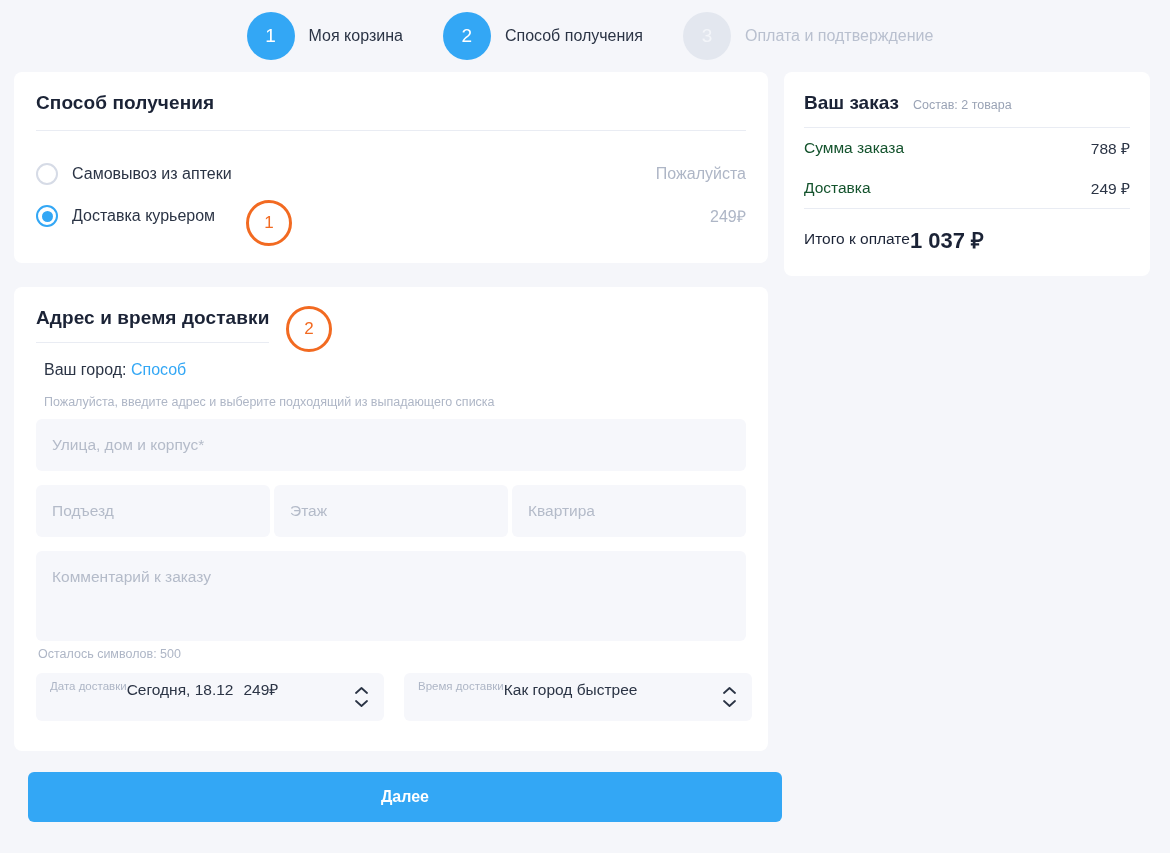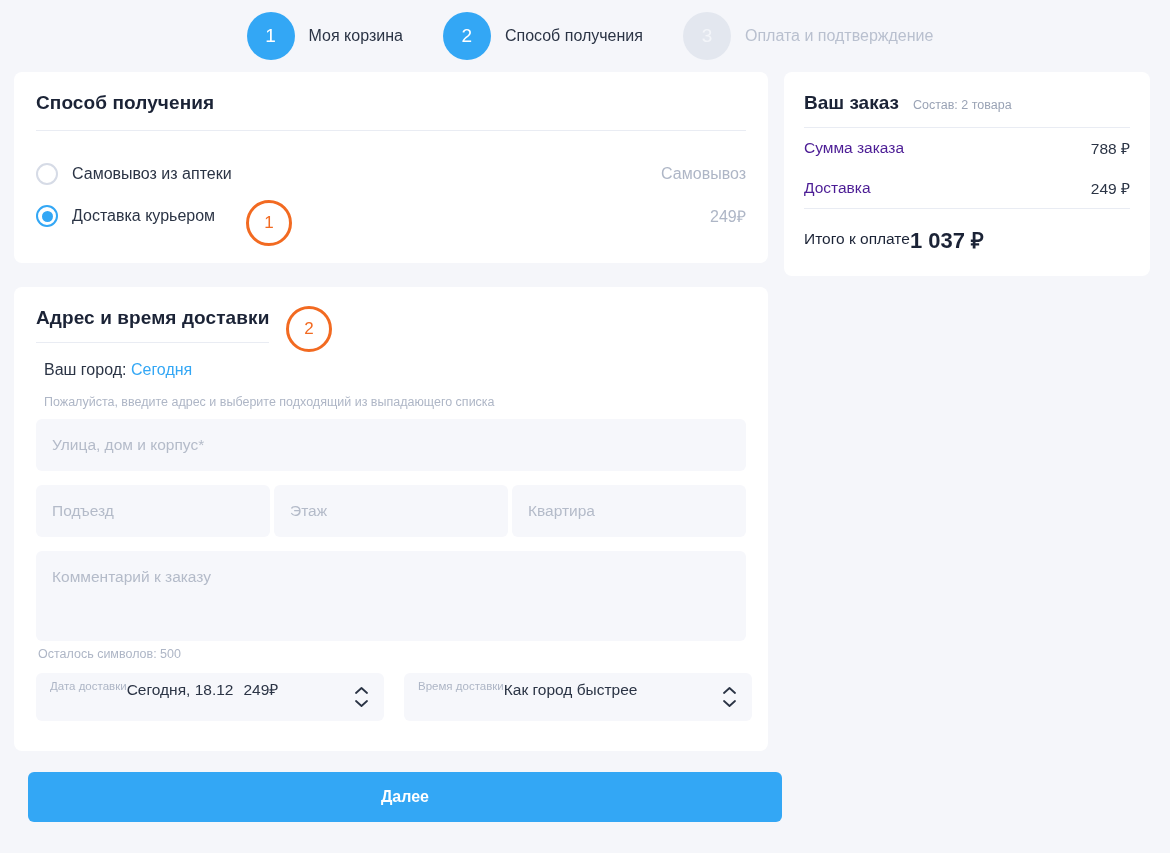--- a/index.html
+++ b/index.html
@@ -295,21 +295,21 @@
     color: #9aa3b5;
   }
   .summary-rule { height: 1px; background: #e9ecf3; }
   .summary-row {
     display: flex;
     justify-content: space-between;
     align-items: center;
     font-size: 15.5px;
     padding: 9px 0;
   }
-  .summary-row .lbl { color: #4c1d95; }
+  .summary-row .lbl { color: #14532d; }
   .summary-row .val { color: #2b3445; }
   .summary-total {
     display: flex;
     align-items: center;
     padding-top: 15px;
   }
   .total-label { font-size: 15.5px; color: #1b2336; }
   .total-value { font-size: 22px; font-weight: 700; color: #1b2336; }
 </style>
 </head>
@@ -339,40 +339,40 @@
 
     <div class="col-left">
 
       <div class="card card-method">
         <h2 class="card-title">Способ получения</h2>
         <div class="divider"></div>
 
         <div class="option-row">
           <span class="radio off"></span>
           <span class="option-label">Самовывоз из аптеки</span>
-          <span class="option-price">Самовывоз</span>
+          <span class="option-price">Пожалуйста</span>
         </div>
 
         <div class="option-row">
           <span class="radio on">
               <span class="dot"></span>
             </span>
           <span class="option-label">Доставка курьером</span>
           <span class="option-price">249₽</span>
         </div>
       </div>
 
       <div class="card card-address">
         <div class="address-head">
           <h2>Адрес и время доставки</h2>
         </div>
 
         <p class="city-line">
           <span>Ваш город:</span>
-          <a class="city-link">Сегодня</a>
+          <a class="city-link">Способ</a>
         </p>
 
         <p class="hint">Пожалуйста, введите адрес и выберите подходящий из выпадающего списка</p>
 
         <input class="field field-street" type="text" placeholder="Улица, дом и корпус*" style="">
 
         <div class="field-row">
           <input class="field field-small" type="text" placeholder="Подъезд" style="">
           <input class="field field-small" type="text" placeholder="Этаж" style="">
           <input class="field field-small" type="text" placeholder="Квартира" style="">

